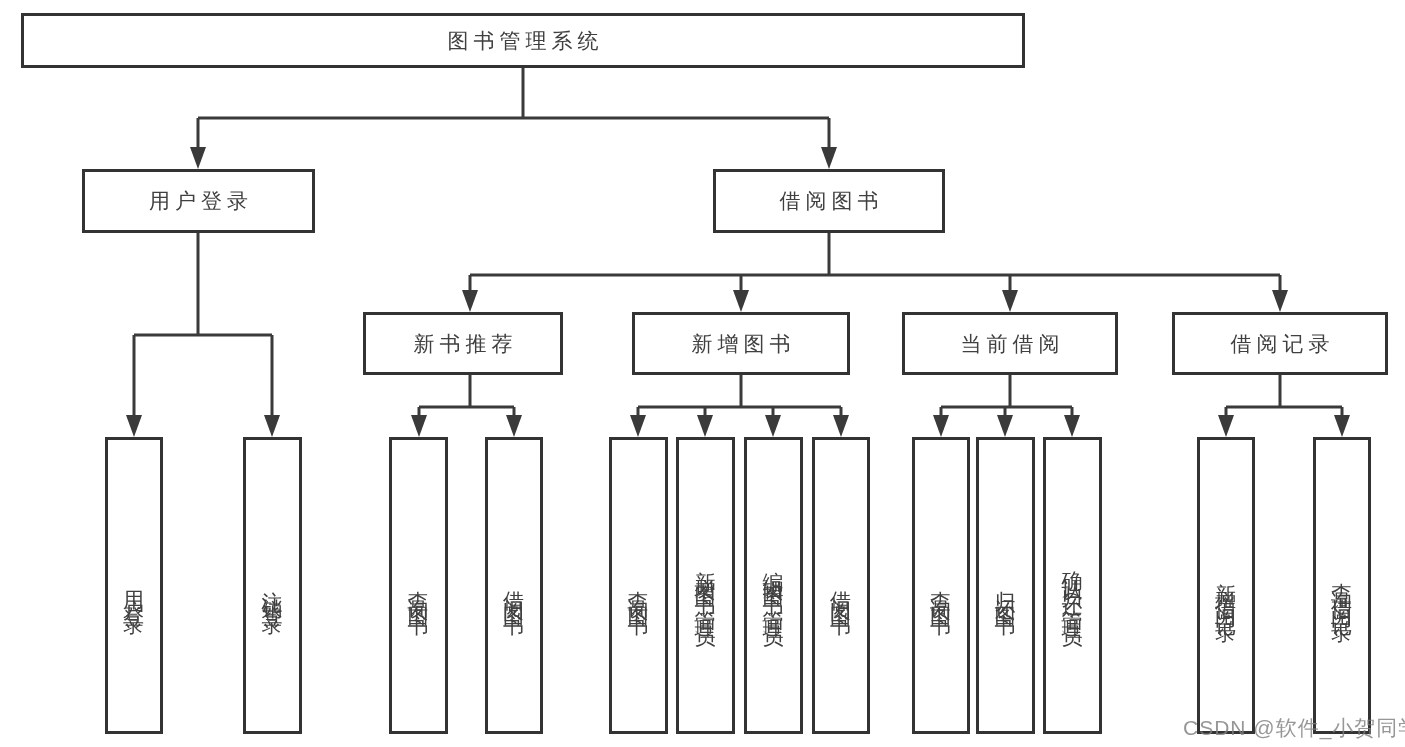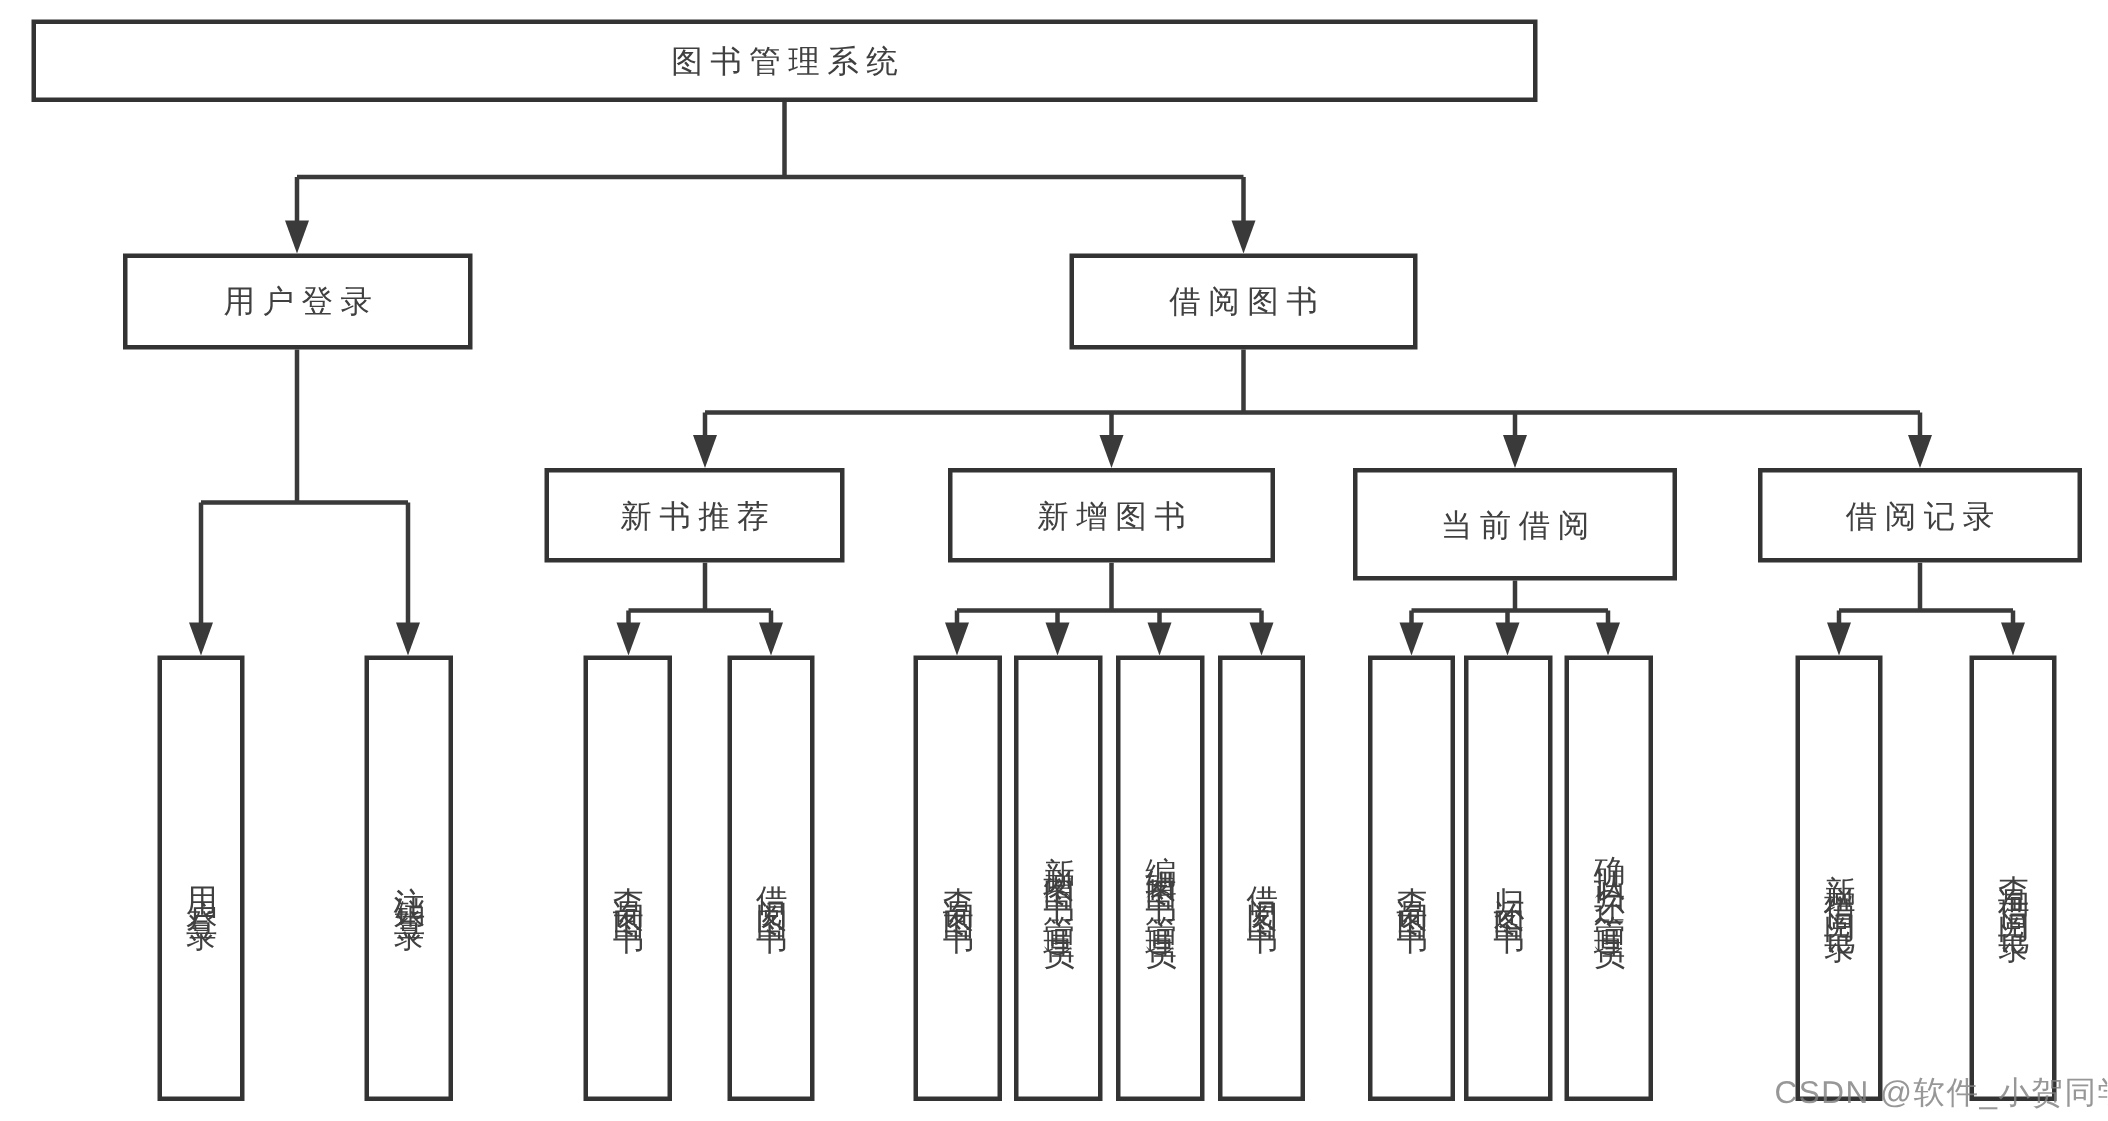--- a/index.html
+++ b/index.html
@@ -85,21 +85,21 @@
       <polygon points="1334,415 1350,415 1342,437" fill="#3a3a3a"></polygon>
     </svg>
 
   <div class="box hbox" style="left:21px;top:13px;width:1004px;height:55px">图书管理系统</div>
 
   <div class="box hbox" style="left:82px;top:169px;width:233px;height:64px">用户登录</div>
   <div class="box hbox" style="left:713px;top:169px;width:232px;height:64px">借阅图书</div>
 
   <div class="box hbox" style="left:363px;top:312px;width:200px;height:63px">新书推荐</div>
   <div class="box hbox" style="left:632px;top:312px;width:218px;height:63px">新增图书</div>
-  <div class="box hbox" style="left:902px;top:312px;width:216px;height:75px">当前借阅</div>
+  <div class="box hbox" style="left:902px;top:312px;width:216px;height:63px">当前借阅</div>
   <div class="box hbox" style="left:1172px;top:312px;width:216px;height:63px">借阅记录</div>
 
   <div class="box vbox" style="left:105px;top:437px;width:58px;height:297px">用户登录</div>
   <div class="box vbox" style="left:243px;top:437px;width:59px;height:297px">注销登录</div>
 
   <div class="box vbox" style="left:389px;top:437px;width:59px;height:297px">查询图书</div>
   <div class="box vbox" style="left:485px;top:437px;width:58px;height:297px">借阅图书</div>
 
   <div class="box vbox" style="left:609px;top:437px;width:59px;height:297px">查询图书</div>
   <div class="box vbox" style="left:676px;top:437px;width:59px;height:297px">新增图书（管理员）</div>

